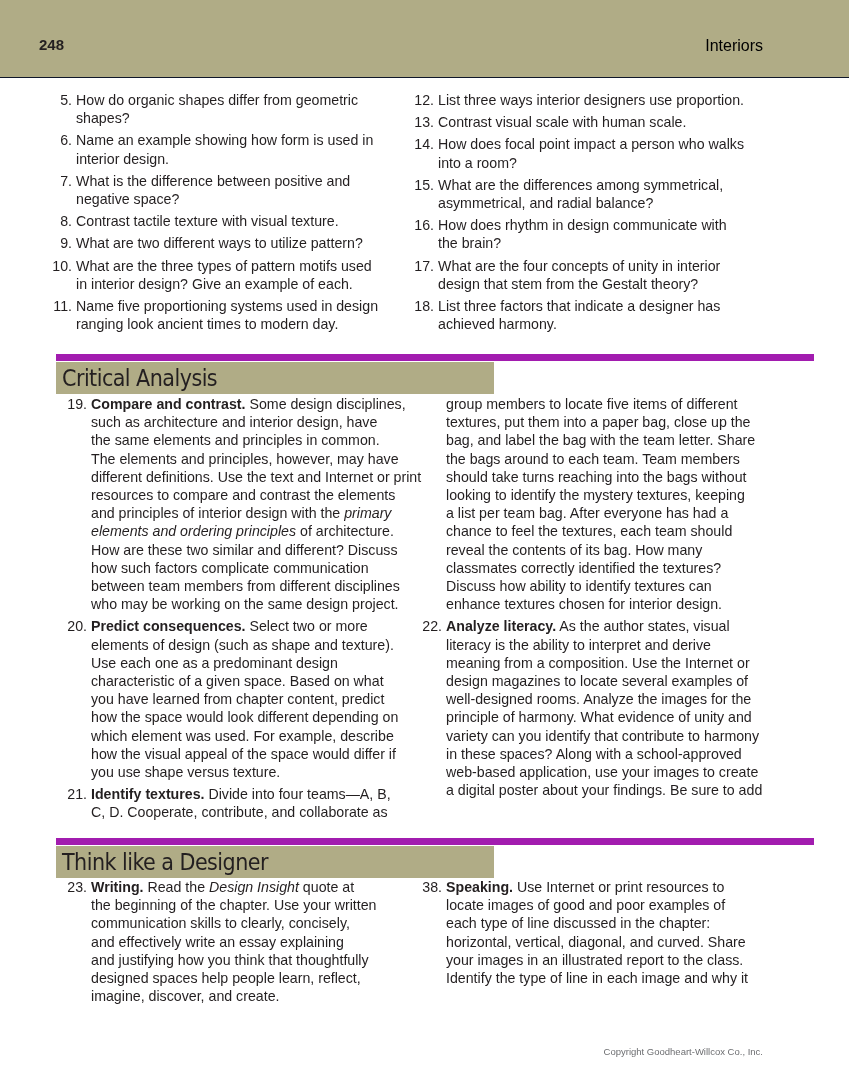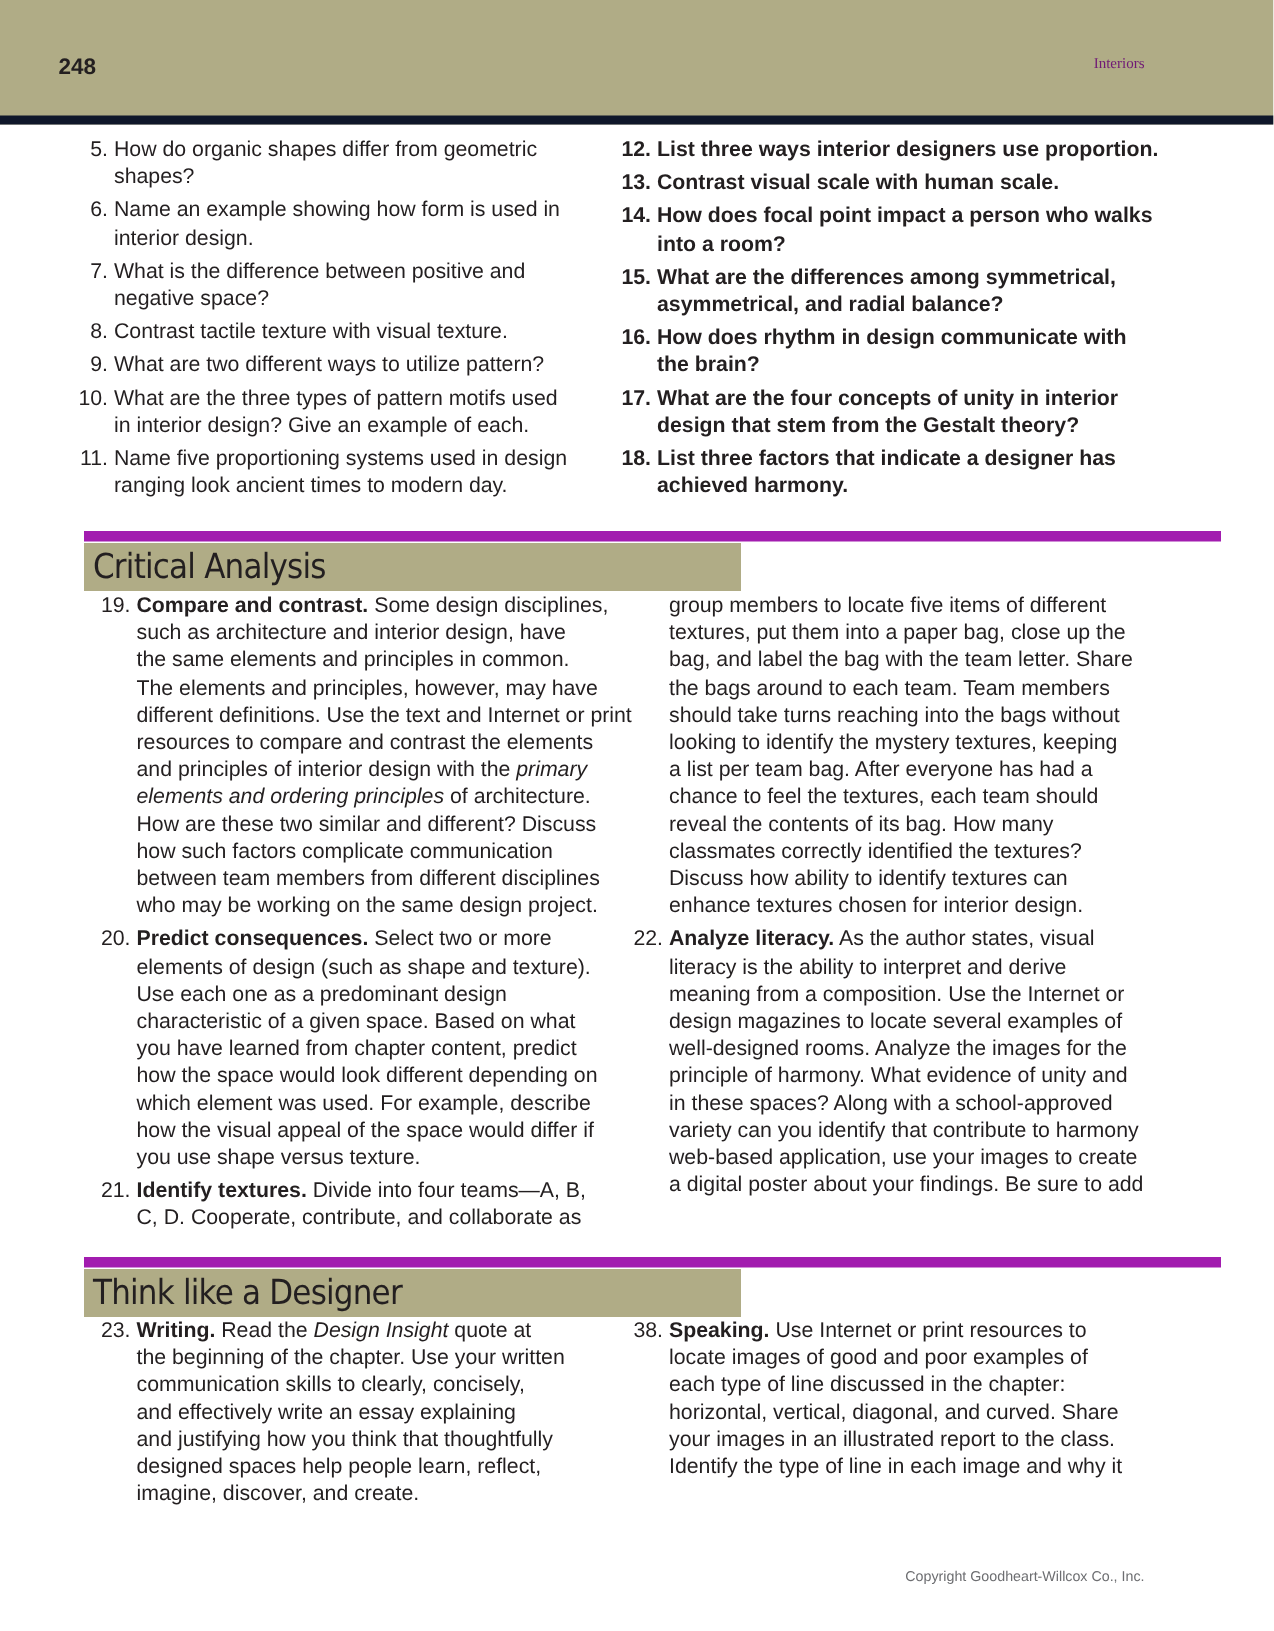--- a/index.html
+++ b/index.html
@@ -2,24 +2,24 @@
 <html><head>
 <meta charset="utf-8">
 <style>
   html, body { margin: 0; padding: 0; }
   body {
     width: 849px; height: 1087px; background: #ffffff; position: relative; overflow: hidden;
     font-family: "Liberation Sans", sans-serif; color: #231f20;
   }
   .header-band {
     position: absolute; left: 0; top: 0; width: 849px; height: 77px; background: #b0ac86;
-    border-bottom: 6px solid #0f172a;
+    border-bottom: 1px solid #0f172a;
   }
   .page-number { position: absolute; left: 39px; top: 36px; font-size: 15px; font-weight: bold; color: #231f20; }
-  .running-head { position: absolute; right: 86px; top: 37px; font-family: Liberation Serif, serif; font-size: 10px; color: #701a75; }
+  .running-head { position: absolute; right: 86px; top: 37px; font-family: Liberation Sans, sans-serif; font-size: 16px; color: #000000; }
 
   .col { position: absolute; font-size: 14.2px; line-height: 18.2px; }
   .item { position: relative; margin-bottom: 4px; }
   .num { position: absolute; left: 0; width: 30px; text-align: right; }
   .body { margin-left: 34px; }
   .line { display: block; white-space: nowrap; }
   .line b { font-weight: bold; }
 
   .section-head {
     position: absolute; left: 56px; width: 758px; height: 34px;
@@ -85,21 +85,21 @@
       </div>
     </div>
     <div class="item">
       <span class="num">11.</span>
       <div class="body">
         <span class="line">Name five proportioning systems used in design</span>
         <span class="line">ranging look ancient times to modern day.</span>
       </div>
     </div>
   </div>
-<div class="col" style="left:404px; top:91px; width:400px;font-weight:bold;">
+<div class="col" style="left:404px; top:91px; width:400px;">
     <div class="item">
       <span class="num">12.</span>
       <div class="body">
         <span class="line">List three ways interior designers use proportion.</span>
       </div>
     </div>
     <div class="item">
       <span class="num">13.</span>
       <div class="body">
         <span class="line">Contrast visual scale with human scale.</span>
@@ -207,22 +207,22 @@
     </div>
     <div class="item">
       <span class="num">22.</span>
       <div class="body">
         <span class="line"><b>Analyze literacy.</b> As the author states, visual</span>
         <span class="line">literacy is the ability to interpret and derive</span>
         <span class="line">meaning from a composition. Use the Internet or</span>
         <span class="line">design magazines to locate several examples of</span>
         <span class="line">well-designed rooms. Analyze the images for the</span>
         <span class="line">principle of harmony. What evidence of unity and</span>
+        <span class="line">variety can you identify that contribute to harmony</span>
         <span class="line">in these spaces? Along with a school-approved</span>
-        <span class="line">variety can you identify that contribute to harmony</span>
         <span class="line">web-based application, use your images to create</span>
         <span class="line">a digital poster about your findings. Be sure to add</span>
       </div>
     </div>
   </div>
 
 <div class="section-head" style="top:838px;">
   <div class="bar"></div>
   <span class="title">Think like a Designer</span>
 </div>

